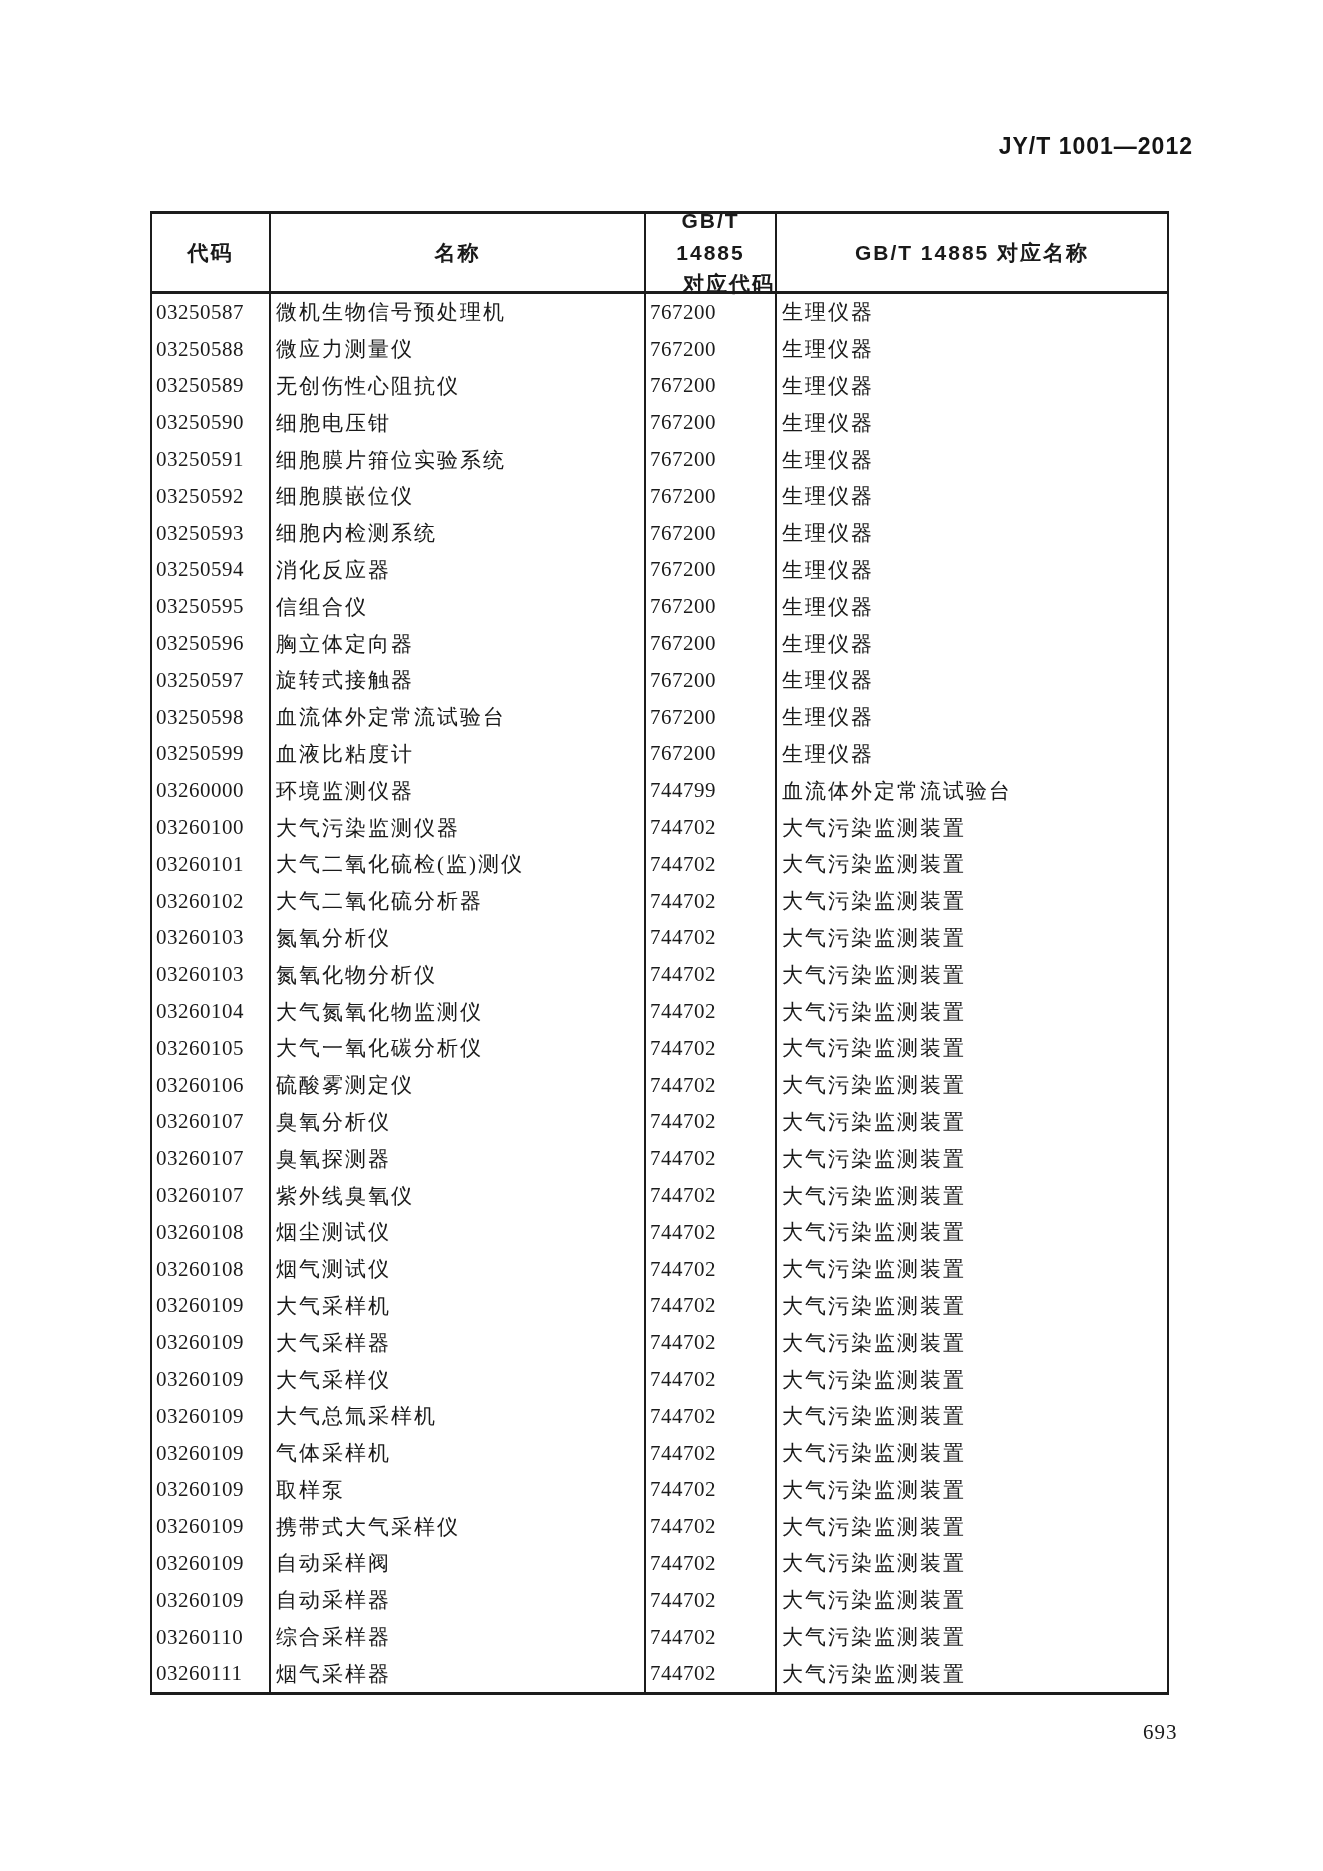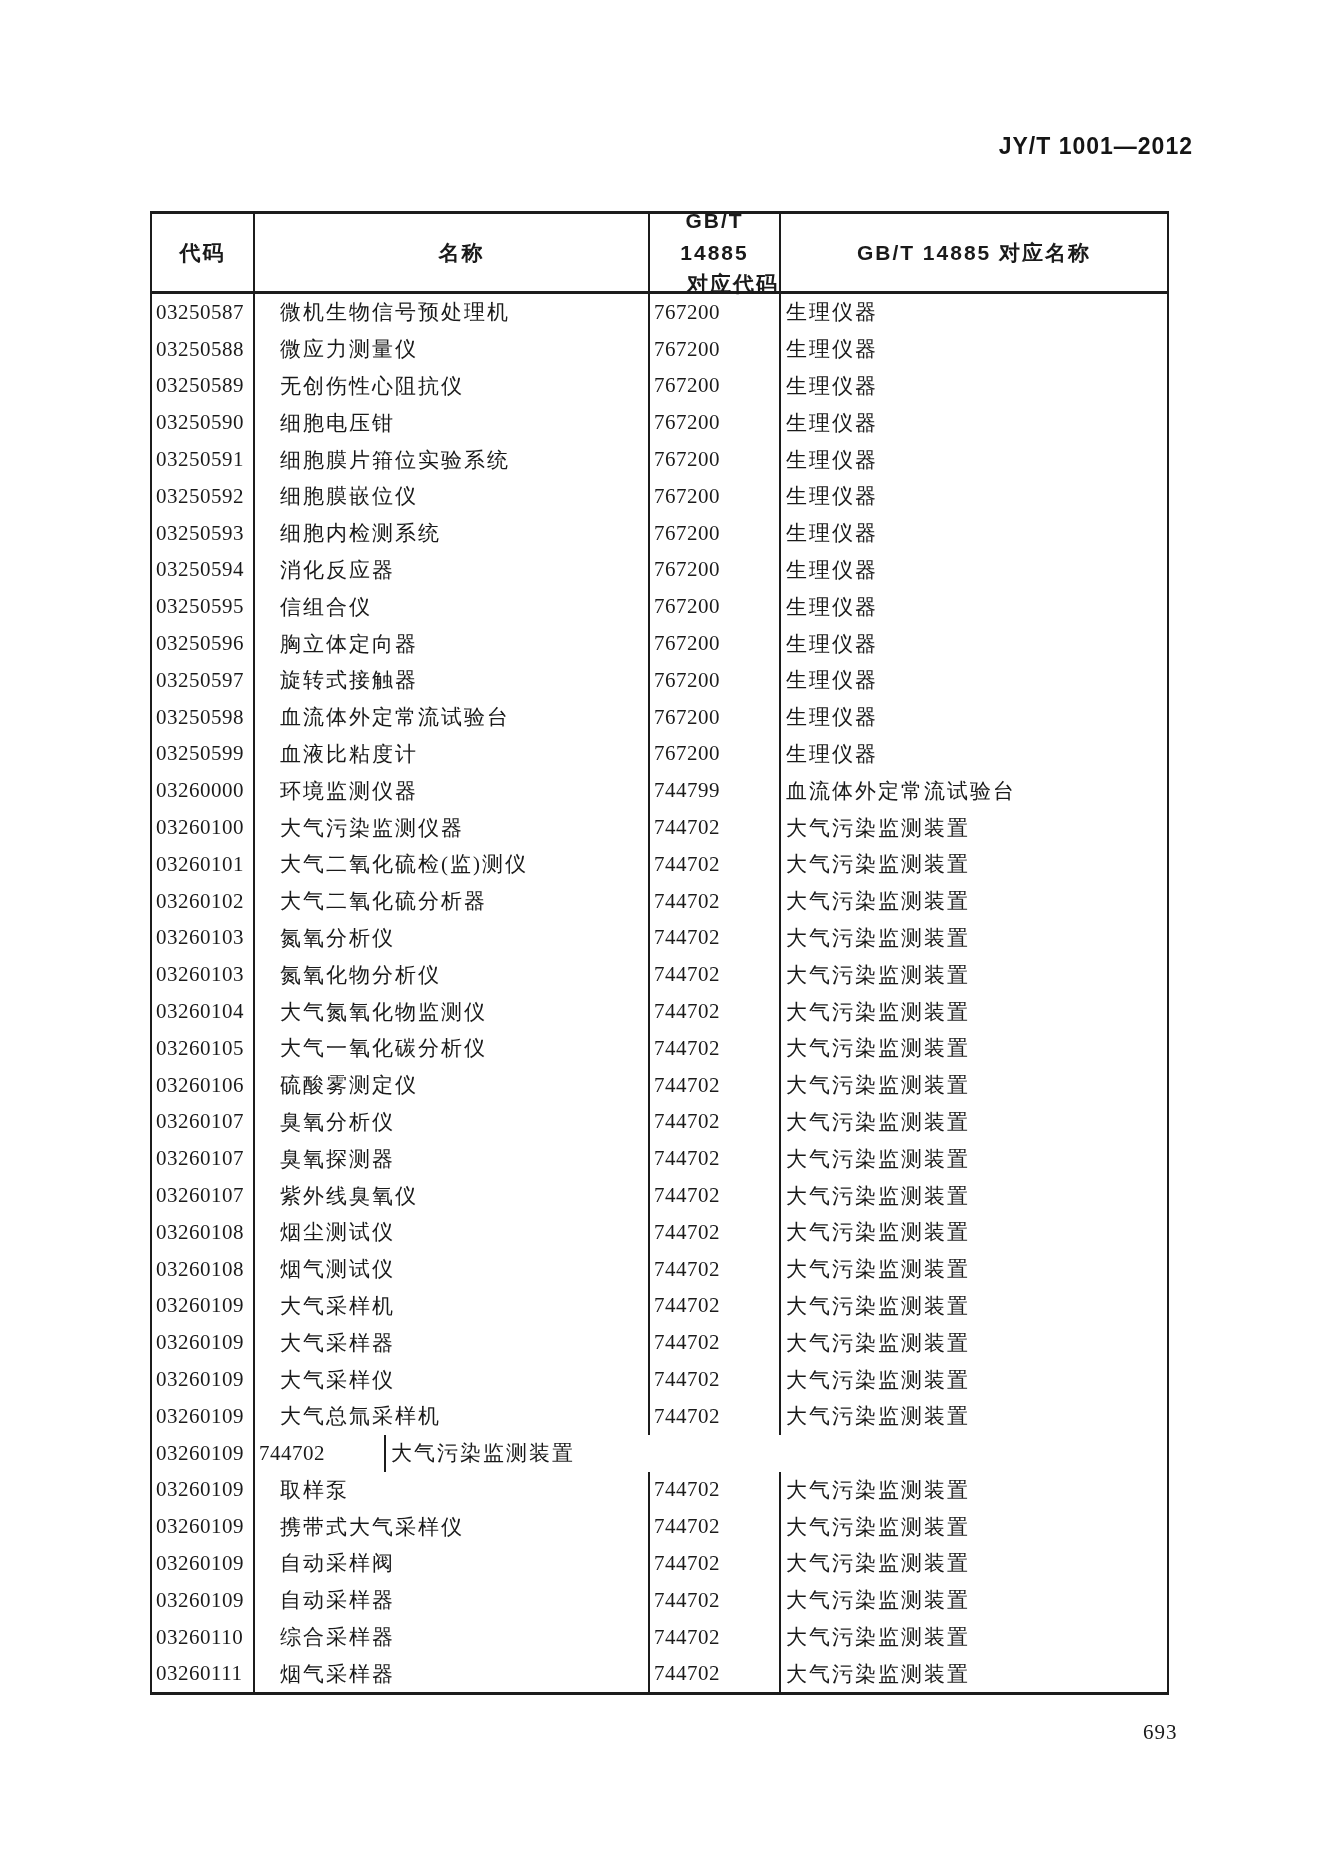--- a/index.html
+++ b/index.html
@@ -43,22 +43,22 @@
     align-items:center;
     justify-content:center;
     text-align:center;
     font-family:"Liberation Sans","DejaVu Sans",sans-serif;
     font-weight:700;
     font-size:21px;
     letter-spacing:2px;
     box-sizing:border-box;
   }
   .th.c3{flex-direction:column;line-height:1.5;align-items:flex-end;}
-  .c1{width:103px;border-right:2px solid #1c1c1c;}
-  .c2{width:375px;border-right:2px solid #1c1c1c;margin-left:20px;}
+  .c1{width:119px;border-right:2px solid #1c1c1c;}
+  .c2{width:375px;border-right:2px solid #1c1c1c;}
   .c3{width:131px;border-right:2px solid #1c1c1c;}
   .c4{flex:1;border-right:none;}
   .tr{
     display:flex;
     height:36.8px;
   }
   .td{
     box-sizing:border-box;
     display:flex;
     align-items:center;
@@ -306,20 +306,21 @@
 
   <div class="tr">
     <div class="td c1 code">03260109</div>
     <div class="td c2 cjk">大气总氚采样机</div>
     <div class="td c3 code">744702</div>
     <div class="td c4 cjk">大气污染监测装置</div>
   </div>
 
   <div class="tr">
     <div class="td c1 code">03260109</div>
+    <div class="td c2 cjk">气体采样机</div>
     <div class="td c3 code">744702</div>
     <div class="td c4 cjk">大气污染监测装置</div>
   </div>
 
   <div class="tr">
     <div class="td c1 code">03260109</div>
     <div class="td c2 cjk">取样泵</div>
     <div class="td c3 code">744702</div>
     <div class="td c4 cjk">大气污染监测装置</div>
   </div>

